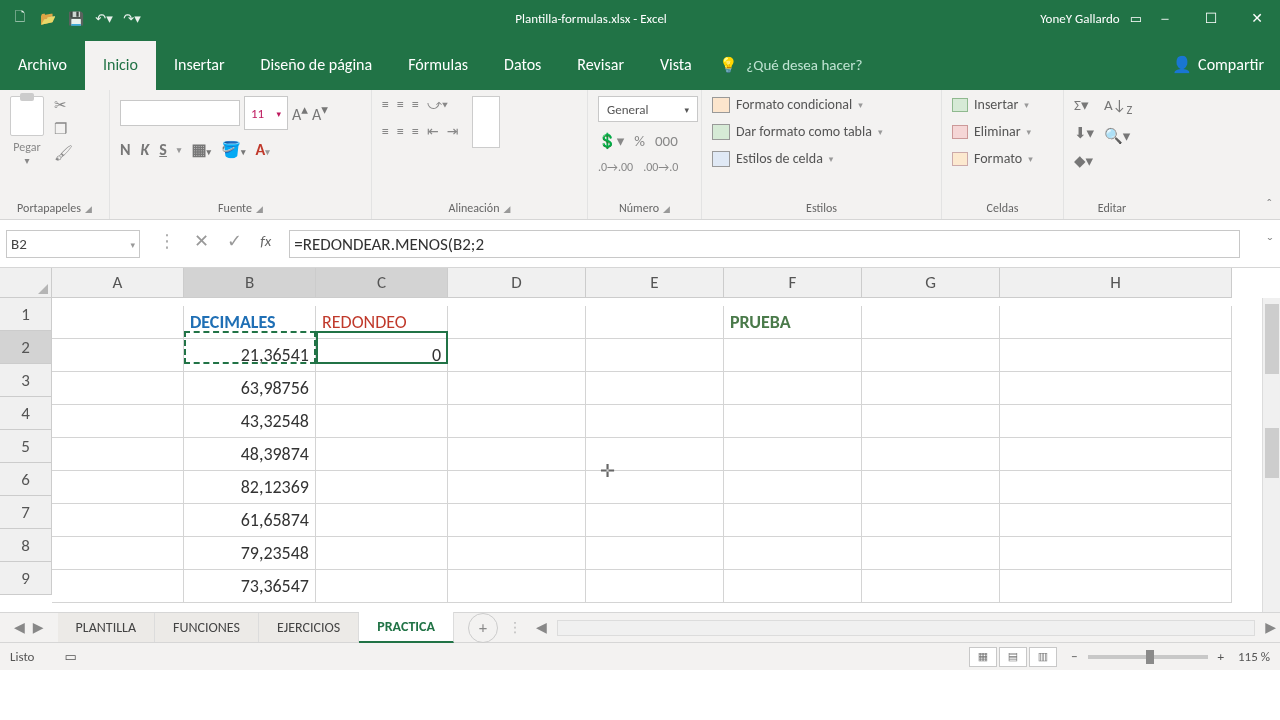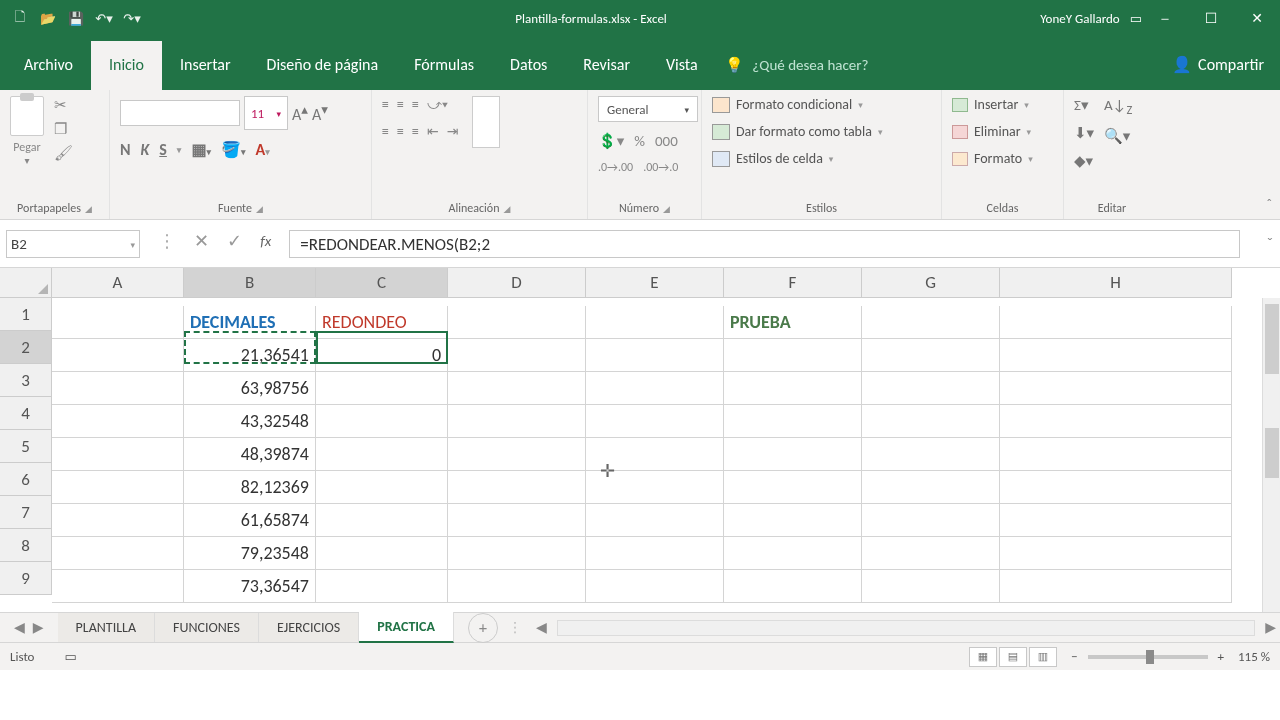--- a/index.html
+++ b/index.html
@@ -4,21 +4,21 @@
 <style>
 *{box-sizing:border-box;margin:0;padding:0;font-family:"Segoe UI",Calibri,Arial,sans-serif;user-select:none}
 html,body{width:1280px;height:720px;overflow:hidden;background:#fff}
 .titlebar{height:36px;background:#217346;color:#fff;display:flex;align-items:center;font-size:13px}
 .titlebar .qat{display:flex;align-items:center;gap:4px;padding:0 8px}
 .titlebar .qat .icn{width:24px;height:24px;display:flex;align-items:center;justify-content:center;color:#fff;opacity:.9}
 .titlebar .doc{flex:1;text-align:center}
 .titlebar .user{padding:0 10px}
 .titlebar .winbtns{display:flex}
 .titlebar .winbtn{width:46px;height:36px;display:flex;align-items:center;justify-content:center;font-size:14px}
-.menubar{height:54px;background:#217346;display:flex;align-items:flex-end;padding-left:6px}
+.menubar{height:54px;background:#217346;display:flex;align-items:flex-end;padding-left:0}
 .menubar .mitem{padding:14px 18px 16px;color:#fff;font-size:16px;cursor:pointer}
 .menubar .mitem.active{background:#f3f2f1;color:#217346}
 .menubar .tellme{display:flex;align-items:center;gap:8px;color:#bfe3d2;font-size:15px;padding:14px 10px 16px}
 .menubar .tellme .bulb{font-size:15px}
 .spacer{flex:1}
 .menubar .share{color:#fff;padding:14px 16px 16px;font-size:16px;display:flex;align-items:center;gap:6px}
 .ribbon{height:130px;background:#f3f2f1;border-bottom:1px solid #d6d6d6;display:flex;position:relative}
 .rgroup{border-right:1px solid #e3e3e3;padding:6px 10px 4px;display:flex;flex-direction:column;justify-content:space-between}
 .rgroup .body{display:flex;gap:10px;flex:1;align-items:flex-start}
 .rgroup .label{text-align:center;font-size:12px;color:#666;display:flex;align-items:center;justify-content:center;gap:4px;padding-top:2px}
@@ -47,21 +47,21 @@
 .cellsbody{display:flex;flex-direction:column;gap:6px;color:#555;font-size:14px}
 .crow{display:flex;align-items:center;gap:6px}
 .cicon{width:16px;height:14px;border:1px solid #8fb98f;background:#d6ead6}
 .editbody{display:flex;gap:18px}
 .ecol{display:flex;flex-direction:column;gap:10px;color:#777;font-size:15px}
 .collapse{position:absolute;right:8px;bottom:6px;color:#888;font-size:14px}
 .formulabar{height:48px;border-bottom:1px solid #d6d6d6;display:flex;align-items:flex-start;background:#fff;padding-top:10px}
 .namebox{width:134px;height:28px;border:1px solid #c8c8c8;margin-left:6px;display:flex;align-items:center;padding:0 4px;font-size:15px;color:#444;justify-content:space-between}
 .fbtns{display:flex;align-items:center;gap:18px;padding:0 18px;color:#999;font-size:18px}
 .fx{font-style:italic;font-size:15px;color:#666}
-.finput{flex:1;height:28px;border:1px solid #c8c8c8;display:flex;align-items:center;padding:0 10px;font-size:17px;color:#333;margin-right:20px}
+.finput{flex:1;height:28px;border:1px solid #c8c8c8;display:flex;align-items:center;padding:0 4px;font-size:17px;color:#333;margin-right:20px}
 .fexpand{width:20px;text-align:center;color:#888;padding-top:4px}
 .grid{position:relative;height:344px}
 .colheads{display:flex;position:absolute;top:0;left:0}
 .corner{width:52px;height:30px;border-right:1px solid #ccc;border-bottom:1px solid #ccc;background:#f0f0f0;position:relative}
 .corner:after{content:"";position:absolute;right:3px;bottom:3px;border-left:10px solid transparent;border-bottom:10px solid #b5b5b5}
 .ch{height:30px;border-right:1px solid #ccc;border-bottom:1px solid #ccc;background:#f0f0f0;display:flex;align-items:center;justify-content:center;font-size:17px;color:#555}
 .ch.sel{background:#d3d3d3}
 .rowheads{position:absolute;top:30px;left:0}
 .rh{width:52px;height:33px;border-right:1px solid #ccc;border-bottom:1px solid #ccc;background:#f0f0f0;display:flex;align-items:center;justify-content:center;font-size:17px;color:#555}
 .rh.sel{background:#d3d3d3}

